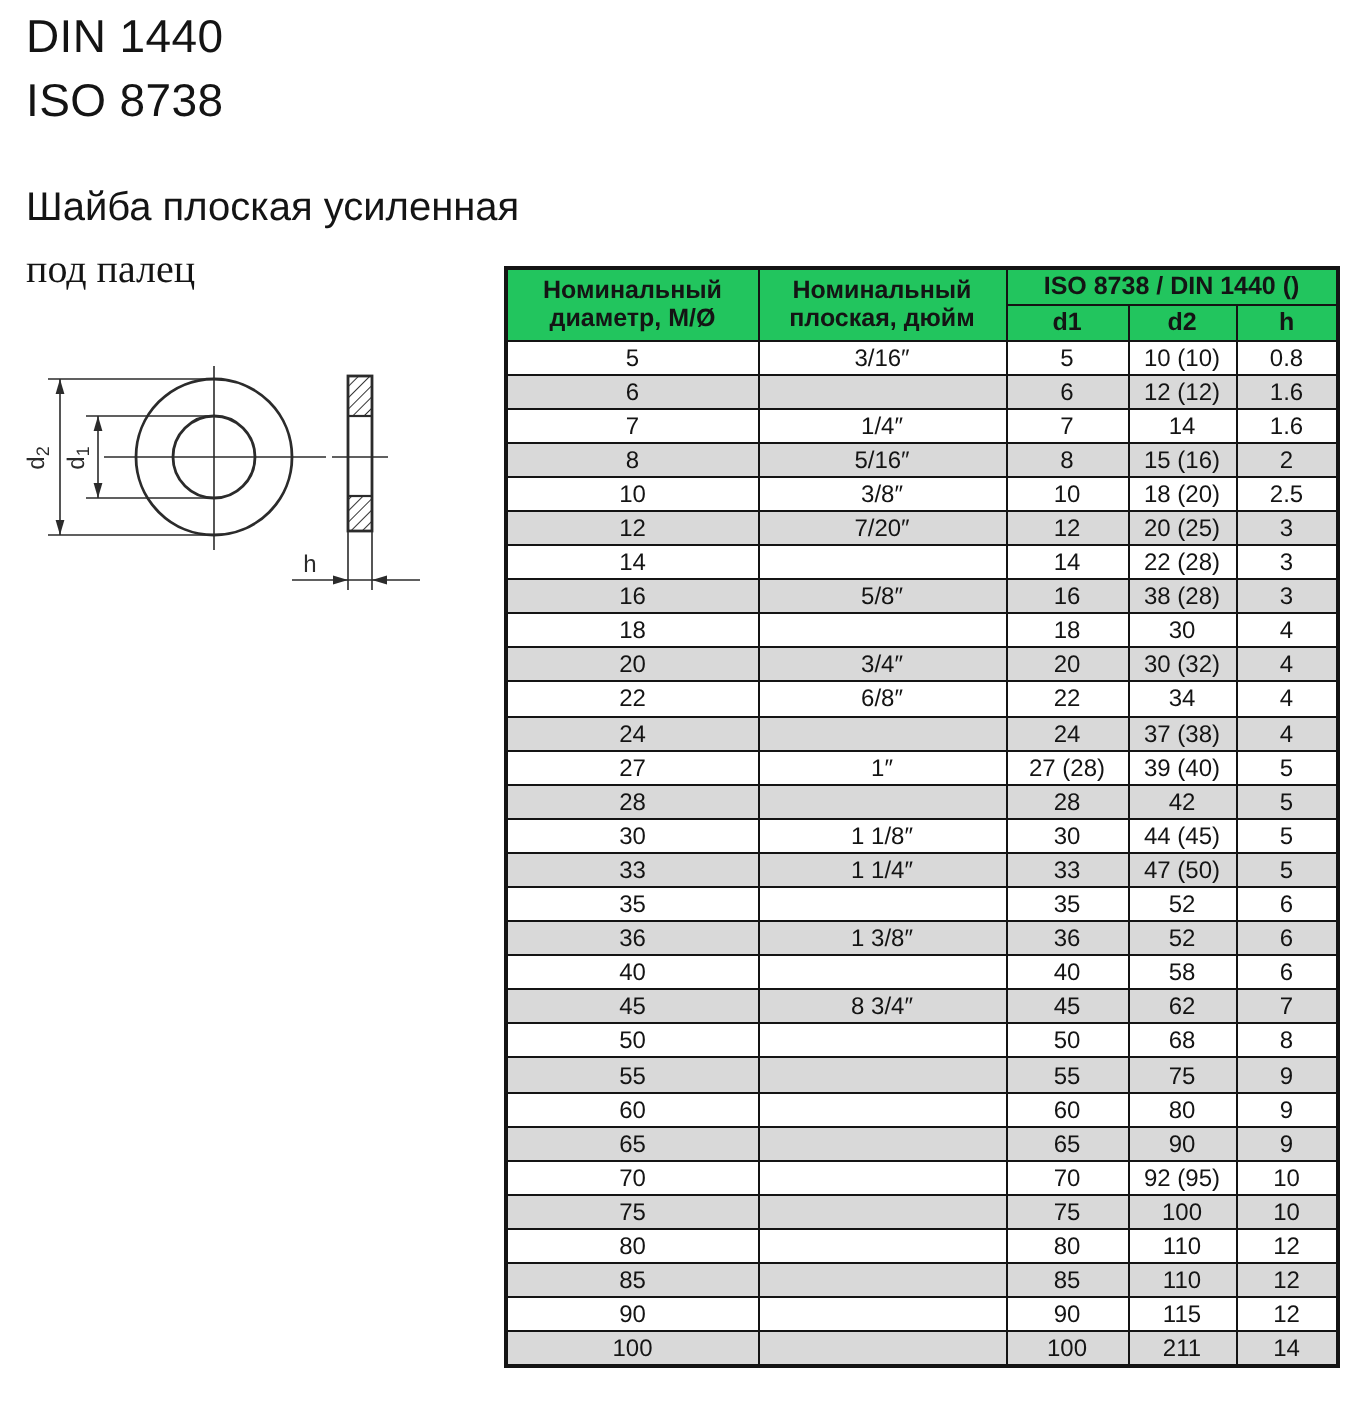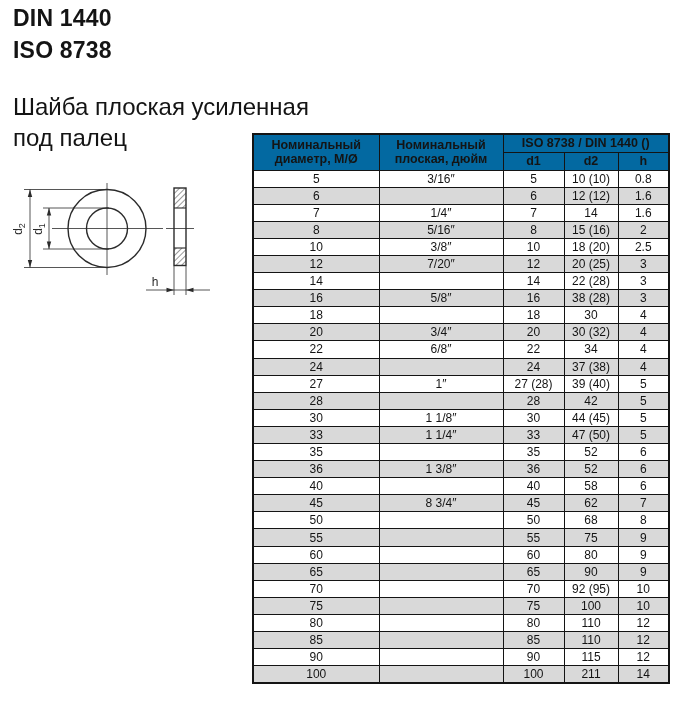--- a/index.html
+++ b/index.html
@@ -8,54 +8,54 @@
     background: #ffffff;
     font-family: "Liberation Sans", sans-serif;
     color: #141414;
     position: relative;
     overflow: hidden;
   }
   .abs { position: absolute; }
   .title-line {
     left: 13px;
     font-size: 23px;
-    font-weight: bold;
+    font-weight: normal;
     letter-spacing: 0.2px;
     white-space: nowrap;
     text-align: center;
   }
   .subtitle-line {
     left: 13px;
-    font-size: 24px;
+    font-size: 20px;
     font-weight: normal;
     white-space: nowrap;
   }
   #t1 { top: 5px; }
   #t2 { top: 37px; }
   #s1 { top: 93px; }
-  #s2 { top: 124px; }
+  #s2 { top: 124px; font-family: Liberation Serif, serif; }
 
   .drawing { left: 8px; top: 178px; }
 
   .table-wrap { left: 252px; top: 133px; }
   table.spec {
     border-collapse: collapse;
     table-layout: fixed;
     width: 416px;
     border: 2px solid #141414;
   }
   table.spec th, table.spec td {
     border: 1px solid #141414;
     text-align: center;
     vertical-align: middle;
     padding: 0 2px;
     overflow: hidden;
   }
   table.spec thead th {
-    background: #0369a1;
+    background: #22c55e;
     font-size: 12.5px;
     font-weight: bold;
     line-height: 1.18;
   }
   table.spec thead tr { height: 18px; }
   table.spec tbody td {
     font-size: 12px;
     height: 16.1px;
     line-height: 1;
     background: #ffffff;

